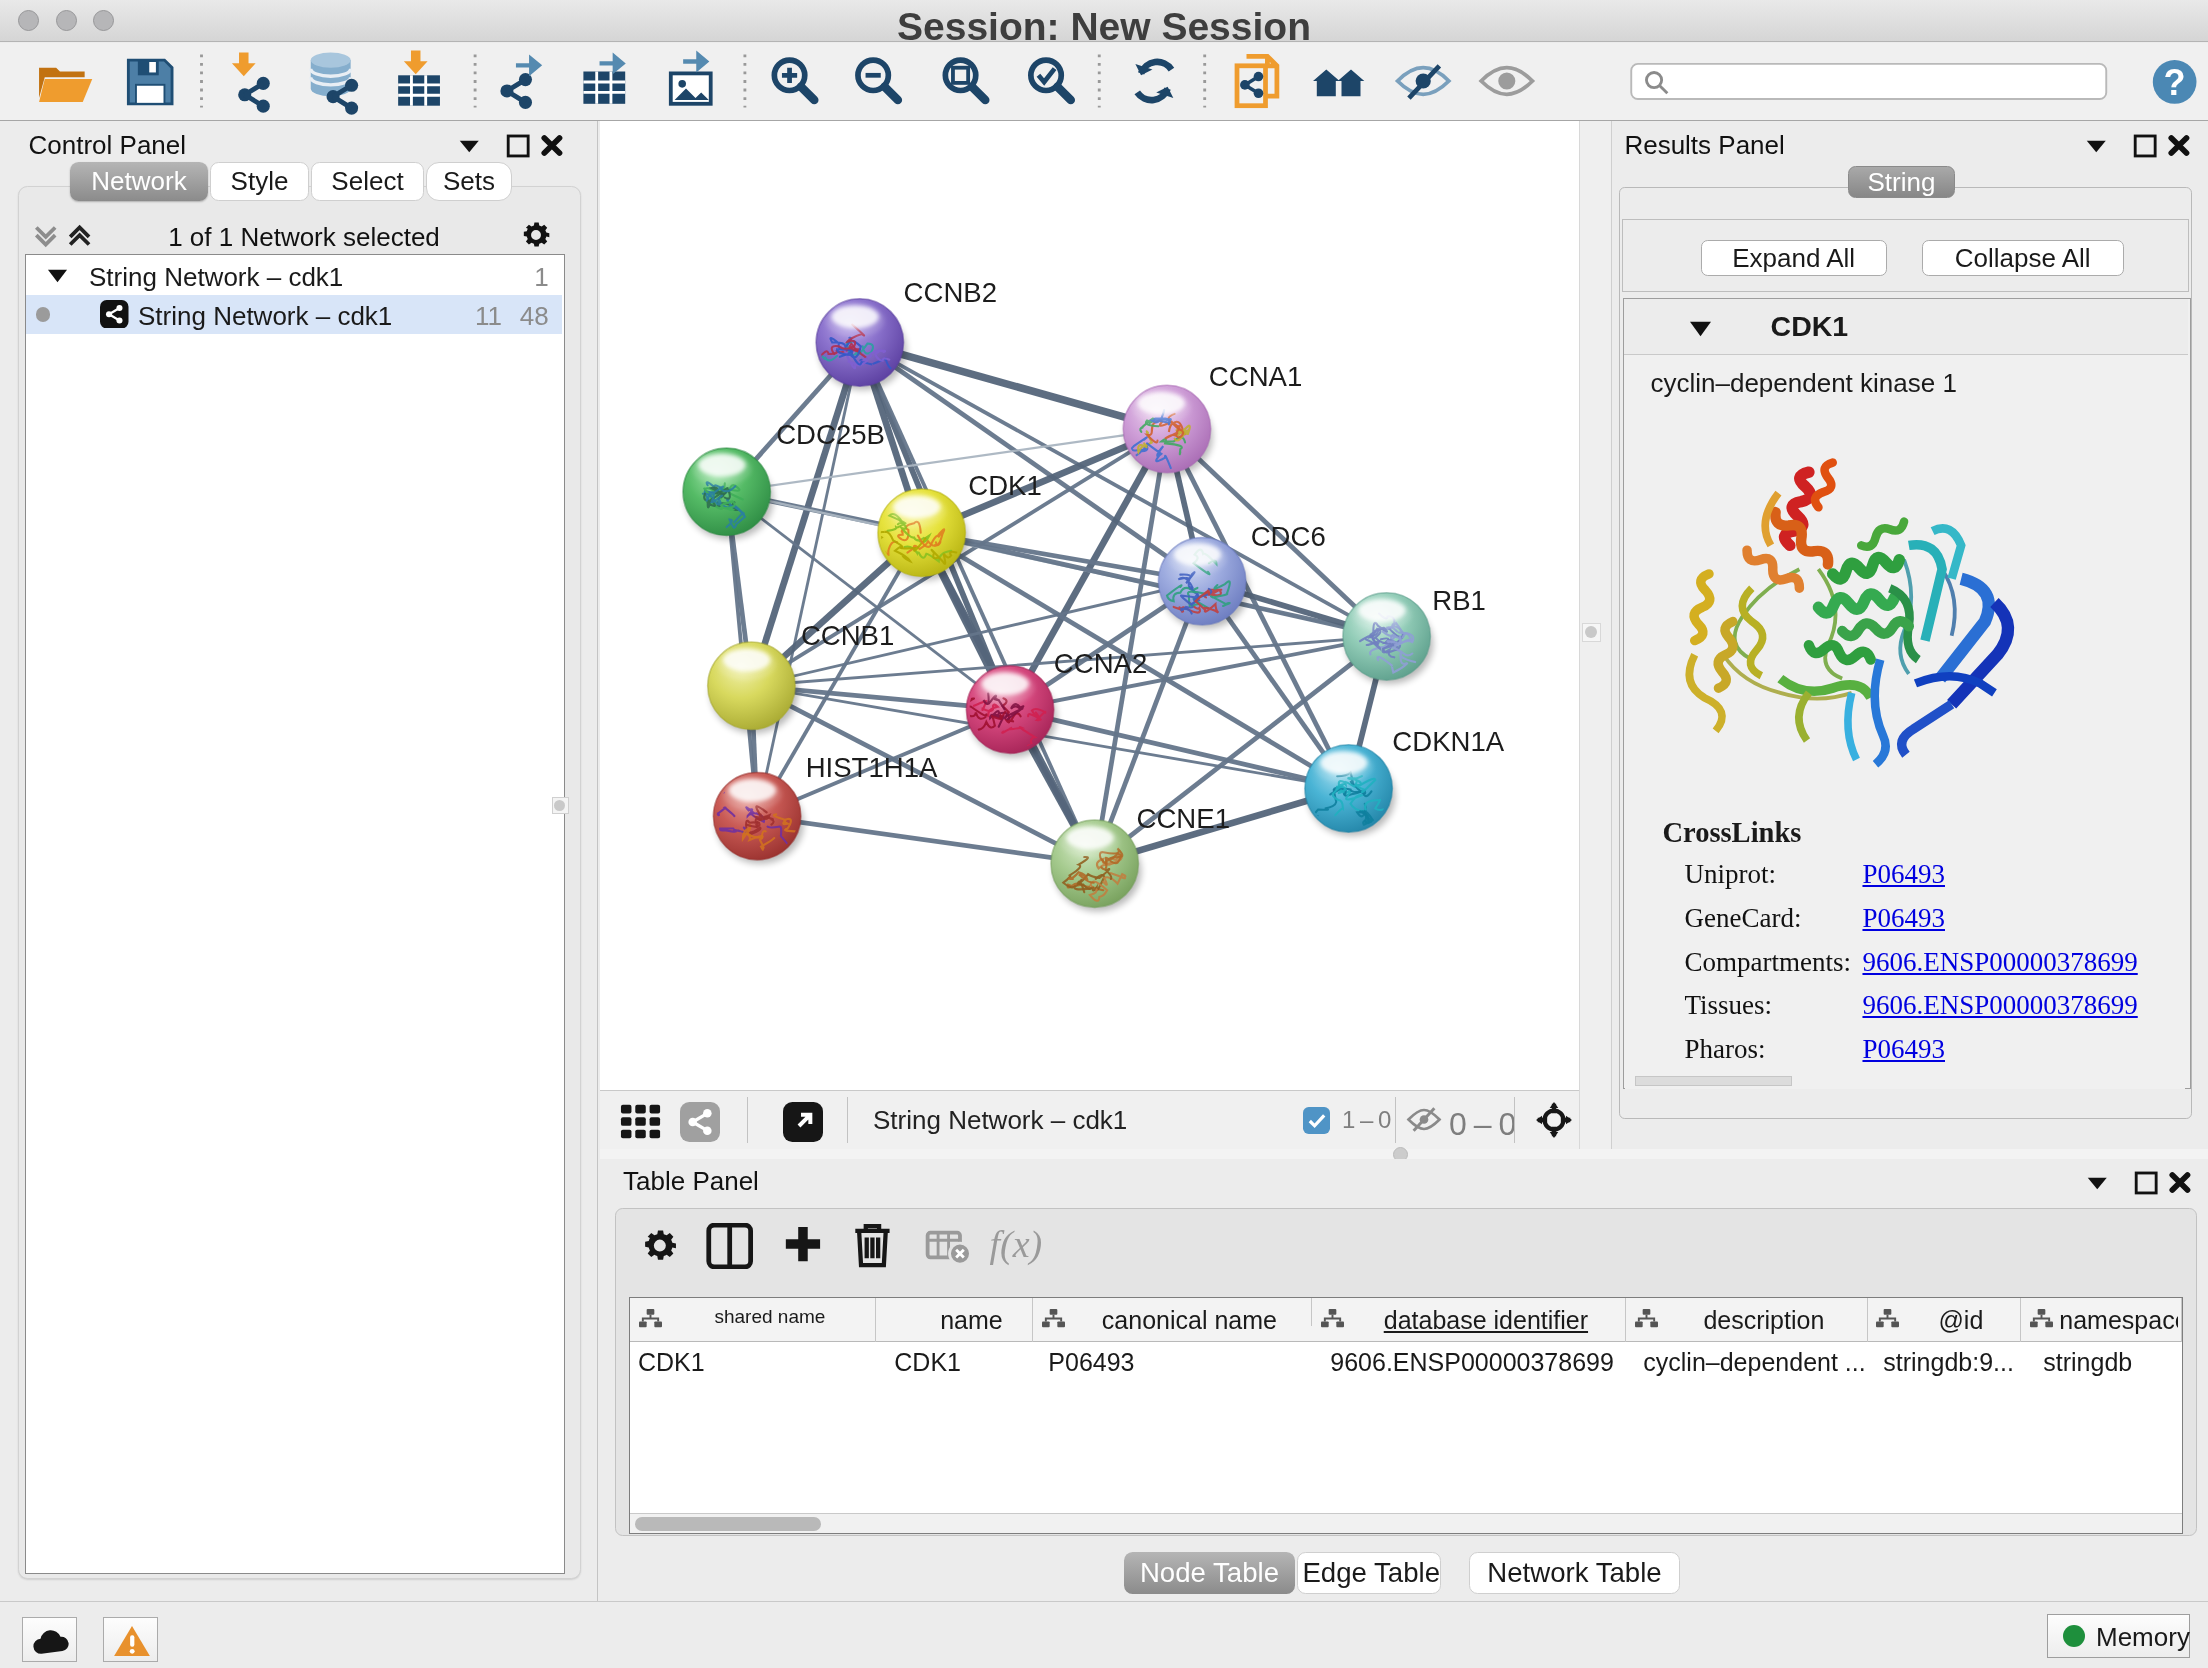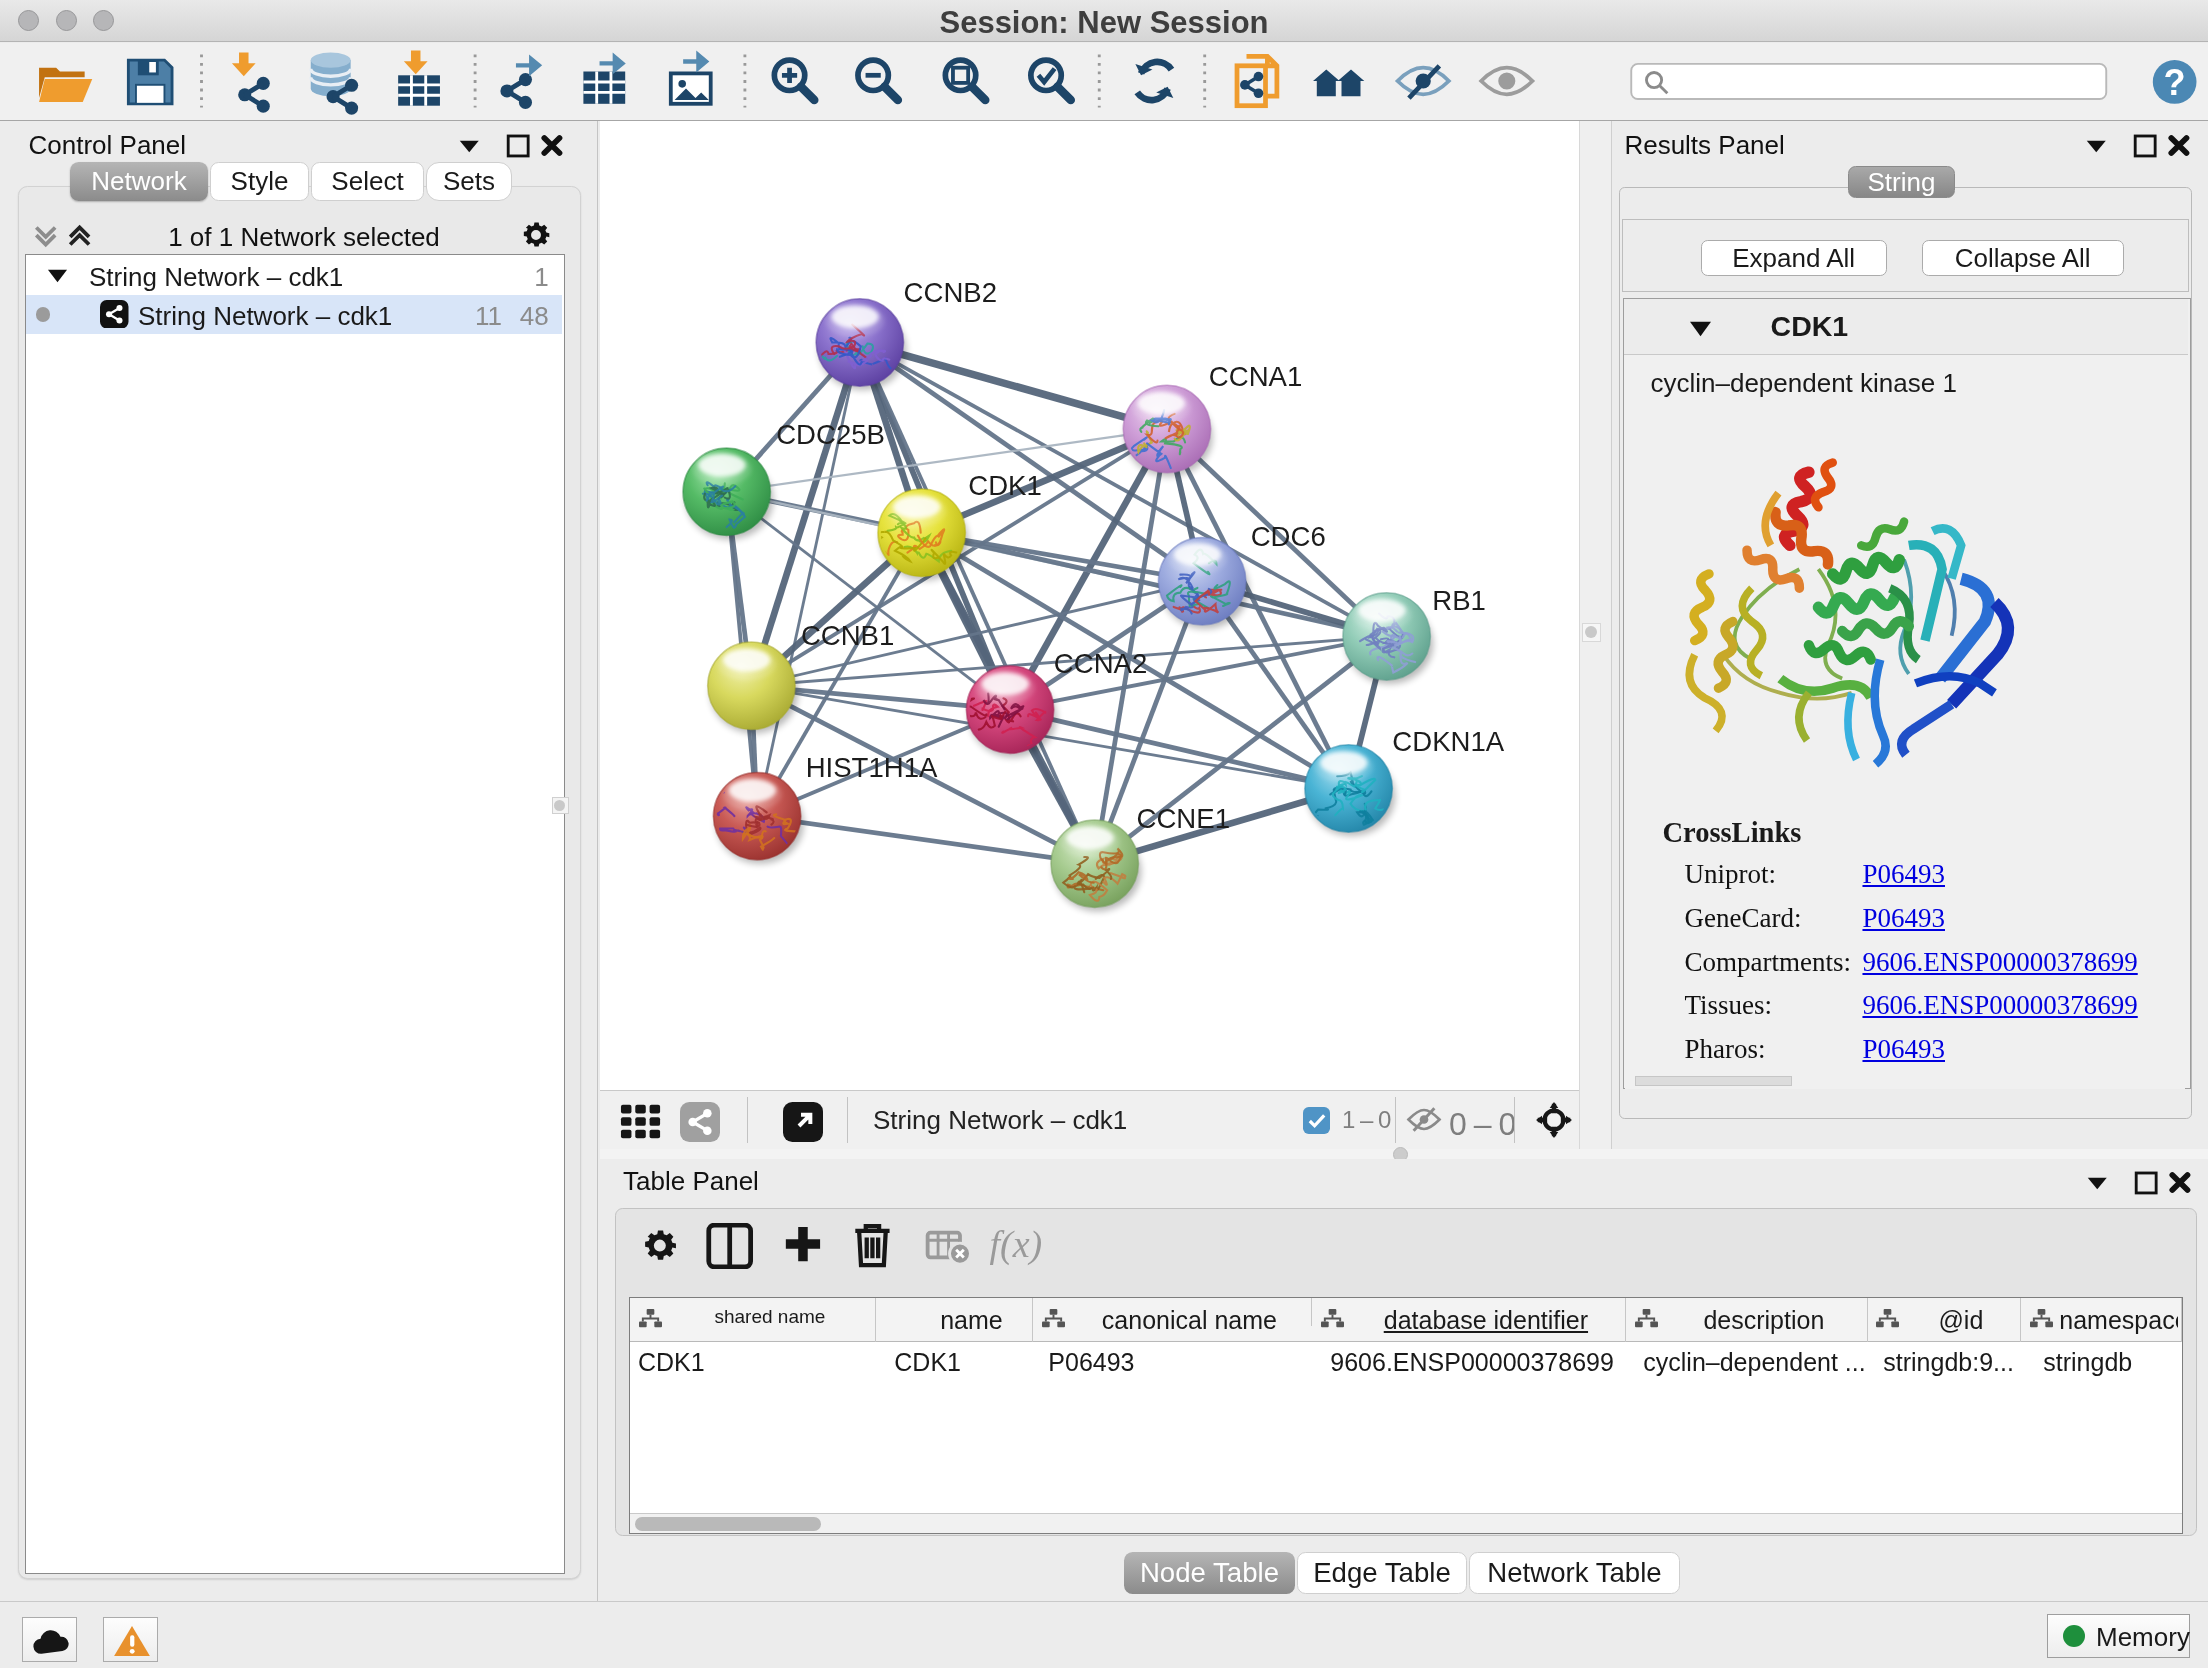--- a/index.html
+++ b/index.html
@@ -7,21 +7,21 @@
 body{font-family:"Liberation Sans",sans-serif;background:#ececec;position:relative;overflow:hidden;color:#1a1a1a;}
 .abs{position:absolute;}
 </style>
 </head>
 <body>
 
 <div class="abs" style="left:0;top:0;width:2208px;height:42px;background:linear-gradient(#e9e9e9,#d5d5d5);border-bottom:1px solid #b4b4b4;">
   <div class="abs" style="left:18px;top:9.5px;width:21px;height:21px;border-radius:50%;background:#b6b6b8;border:1px solid #979799;"></div>
   <div class="abs" style="left:56px;top:9.5px;width:21px;height:21px;border-radius:50%;background:#b6b6b8;border:1px solid #979799;"></div>
   <div class="abs" style="left:93px;top:9.5px;width:21px;height:21px;border-radius:50%;background:#b6b6b8;border:1px solid #979799;"></div>
-  <div class="abs" style="left:0;top:4.8px;width:2208px;text-align:center;font-size:31px;font-weight:600;color:#3e3e3e;">Session: New Session</div>
+  <div class="abs" style="left:0;top:4.8px;width:2208px;text-align:center;font-size:39px;font-weight:600;color:#3e3e3e;">Session: New Session</div>
 </div>
 
 <div class="abs" style="left:0;top:43px;width:2208px;height:78px;background:#f0f0f0;border-bottom:1.9px solid #a6a6a6;">
 <svg width="2208" height="76" viewBox="0 0 2322 80">
       <g transform="translate(38,18)">
         <path d="M2 8 L2 40 L8 18 L50 18 L50 12 L24 12 L20 8 Z" fill="#c27211"></path>
         <path d="M8 20 L58 20 L48 44 L2 44 Z" fill="#ef9c2e"></path>
       </g>
       <g transform="translate(132,16)">
         <path d="M2 2 L40 2 L48 10 L48 48 L2 48 Z" fill="#4d7fa6" stroke="#1f4e74" stroke-width="3"></path>
@@ -749,21 +749,21 @@
           <div class="abs" style="left:1253px;top:5.7px;font-size:25px;white-space:nowrap;">stringdb:9...</div>
           <div class="abs" style="left:1413px;top:5.7px;font-size:25px;white-space:nowrap;">stringdb</div>
         </div>
       <div class="abs" style="left:0;top:215px;width:1552px;height:20px;background:#f1f1f1;border-top:1px solid #c9c9c9;">
         <div class="abs" style="left:4.8px;top:2.9px;width:186px;height:14.3px;border-radius:7.6px;background:#b9b9b9;"></div>
       </div>
     </div>
   </div>
 
   <div class="abs" style="left:524px;top:393px;width:171px;height:42px;border-radius:8.6px;background:linear-gradient(#b5b5b5,#8b8b8b);color:#fff;font-size:27.6px;text-align:center;line-height:42px;">Node Table</div>
-  <div class="abs" style="left:697px;top:393px;width:170px;height:42px;border-radius:8.6px;background:#fff;border:1px solid #cfcfcf;font-size:27.6px;text-align:center;line-height:40px;">Edge Table</div>
+  <div class="abs" style="left:697px;top:393px;width:144px;height:42px;border-radius:8.6px;background:#fff;border:1px solid #cfcfcf;font-size:27.6px;text-align:right;line-height:40px;">Edge Table</div>
   <div class="abs" style="left:869px;top:393px;width:211px;height:42px;border-radius:8.6px;background:#fff;border:1px solid #cfcfcf;font-size:27.6px;text-align:center;line-height:40px;">Network Table</div>
 </div>
 
 <div class="abs" style="left:0;top:1601px;width:2208px;height:68px;background:#ececec;border-top:1px solid #c9c9c9;">
   <div class="abs" style="left:22px;top:15px;width:55px;height:45px;background:linear-gradient(#fdfdfd,#ededed);border:1px solid #ababab;">
     <svg class="abs" style="left:8.6px;top:9.5px;" width="38" height="26" viewBox="0 0 40 27">
       <path fill="#161616" d="M10 27 a8 8 0 0 1 -1 -16 a11 11 0 0 1 21 -2 a7.5 7.5 0 0 1 2 15 z"></path>
     </svg>
   </div>
   <div class="abs" style="left:103px;top:15px;width:55px;height:45px;background:linear-gradient(#fdfdfd,#ededed);border:1px solid #ababab;">

